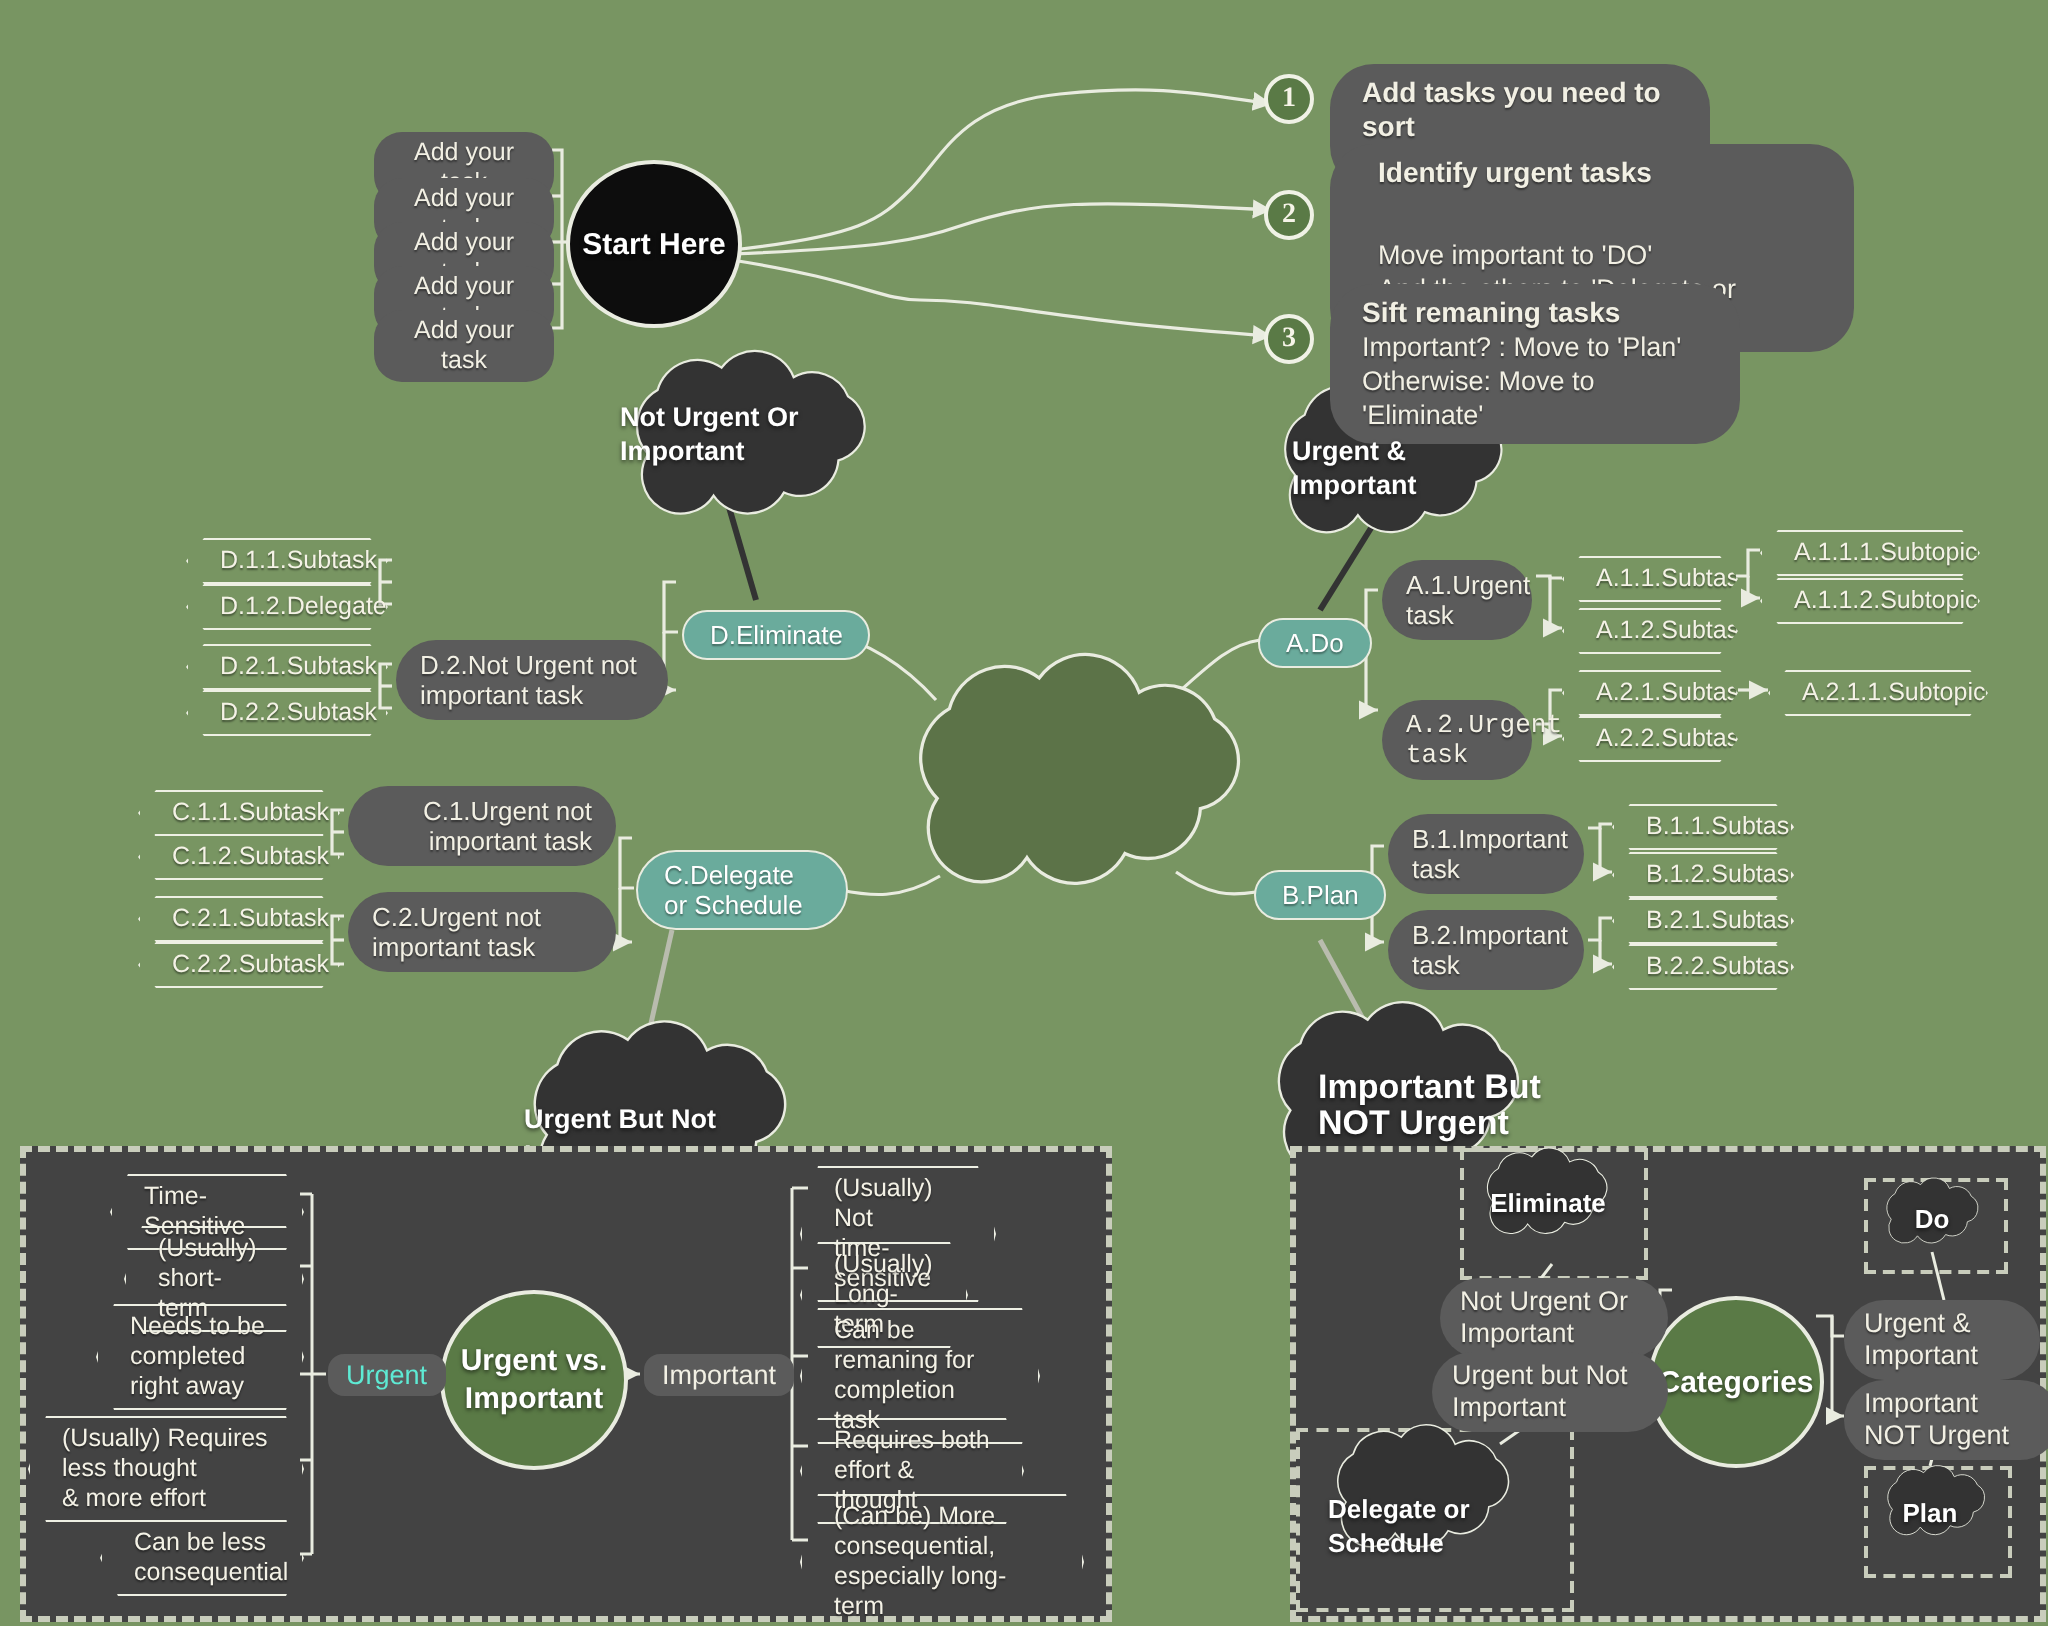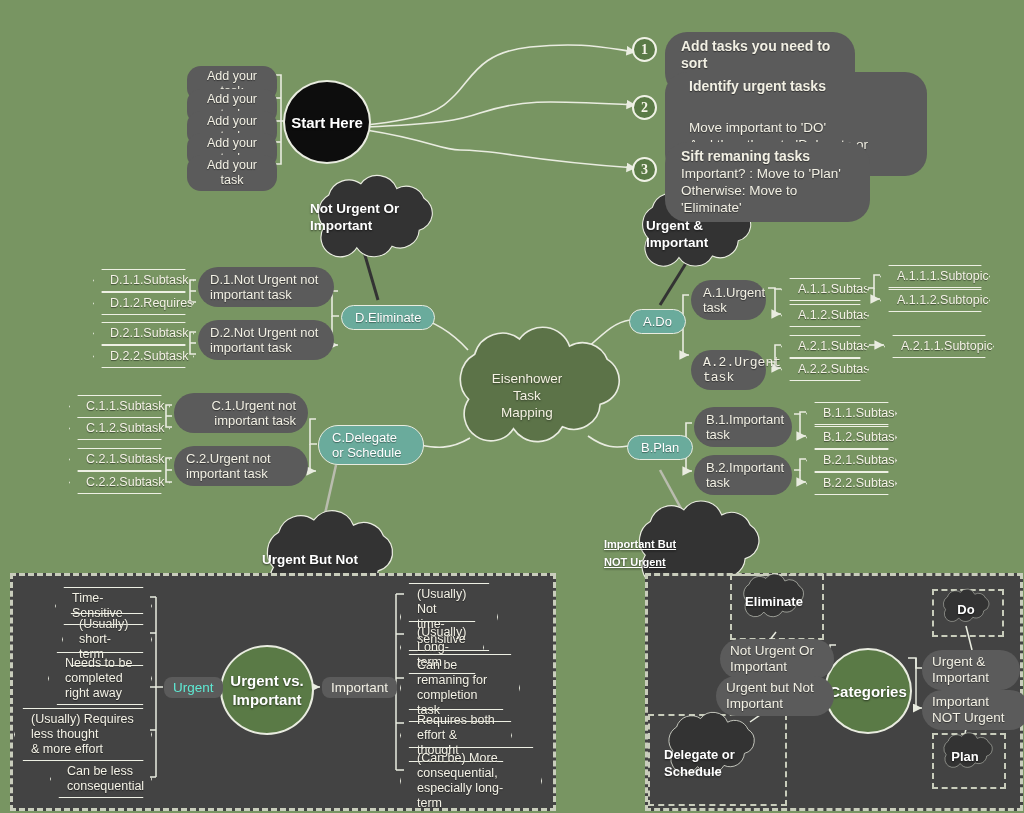--- a/index.html
+++ b/index.html
@@ -250,42 +250,35 @@
     <div>Important</div>
   </div>
   <div class="cloud-label" style="left:646px;top:217px;width:110px;font-size:13.5px;line-height:17px;">
     <div>Urgent &amp;</div>
     <div>Important</div>
   </div>
   <div class="cloud-label" style="left:262px;top:551px;width:140px;font-size:13.5px;line-height:18px;">
     <div>Urgent But Not</div>
     <div>Important</div>
   </div>
-  <div class="cloud-label" style="left:604px;top:535px;width:130px;font-size:11px;line-height:18px;text-decoration:underline;">
+  <div class="cloud-label" style="left:659px;top:535px;width:130px;font-size:17px;line-height:18px;">
     <div>Important But</div>
     <div>NOT Urgent</div>
   </div>
 
-  <div class="node" style="left:462px;top:370px;width:130px;text-align:center;color:#f4f1e2;font-size:13.5px;line-height:17px;text-shadow:0 1px 2px rgba(0,0,0,.5);">
-    <div>Eisenhower</div>
-    <div>Task</div>
-    <div>Mapping</div>
-  </div>
 
   <div class="node teal" style="left:341px;top:305px;">
     <span>D.Eliminate</span></div>
   <div class="node teal" style="left:318px;top:425px;width:106px;">
     <span>C.Delegate or Schedule</span></div>
   <div class="node teal" style="left:629px;top:309px;">
     <span>A.Do</span></div>
   <div class="node teal" style="left:627px;top:435px;">
     <span>B.Plan</span></div>
 
-  <div class="node pill" style="left:198px;top:267px;width:136px;">
-    <span>D.1.Not Urgent not important task</span></div>
   <div class="node pill" style="left:198px;top:320px;width:136px;">
     <span>D.2.Not Urgent not important task</span></div>
 
   <div class="node pill" style="left:174px;top:393px;width:134px;text-align:right;">
     <span>C.1.Urgent not important task</span></div>
   <div class="node pill" style="left:174px;top:446px;width:134px;">
     <span>C.2.Urgent not important task</span></div>
 
   <div class="node pill" style="left:691px;top:280px;width:75px;">
     <span>A.1.Urgent task</span></div>
@@ -293,21 +286,21 @@
     <span>A.2.Urgent task</span></div>
 
   <div class="node pill" style="left:694px;top:407px;width:98px;">
     <span>B.1.Important task</span></div>
   <div class="node pill" style="left:694px;top:455px;width:98px;">
     <span>B.2.Important task</span></div>
 
   <div class="node hex" style="left:93px;top:269px;width:101px;">
     <span>D.1.1.Subtask</span></div>
   <div class="node hex" style="left:93px;top:292px;width:101px;">
-    <span>D.1.2.Requires</span></div>
+    <span>D.1.2.Delegate</span></div>
   <div class="node hex" style="left:93px;top:322px;width:101px;">
     <span>D.2.1.Subtask</span></div>
   <div class="node hex" style="left:93px;top:345px;width:101px;">
     <span>D.2.2.Subtask</span></div>
 
   <div class="node hex" style="left:69px;top:395px;width:101px;">
     <span>C.1.1.Subtask</span></div>
   <div class="node hex" style="left:69px;top:417px;width:101px;">
     <span>C.1.2.Subtask</span></div>
   <div class="node hex" style="left:69px;top:448px;width:101px;">

